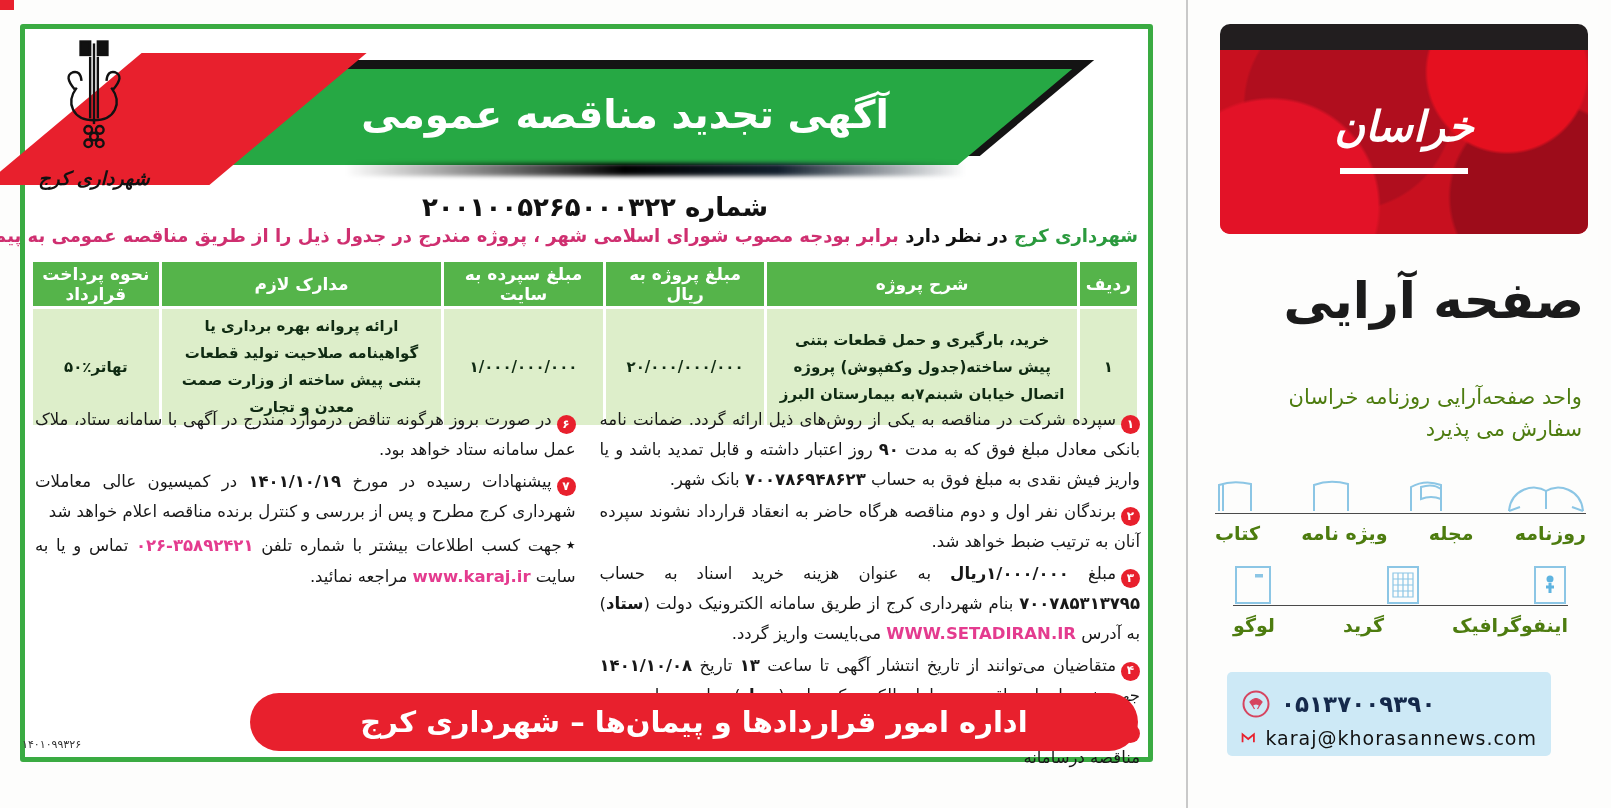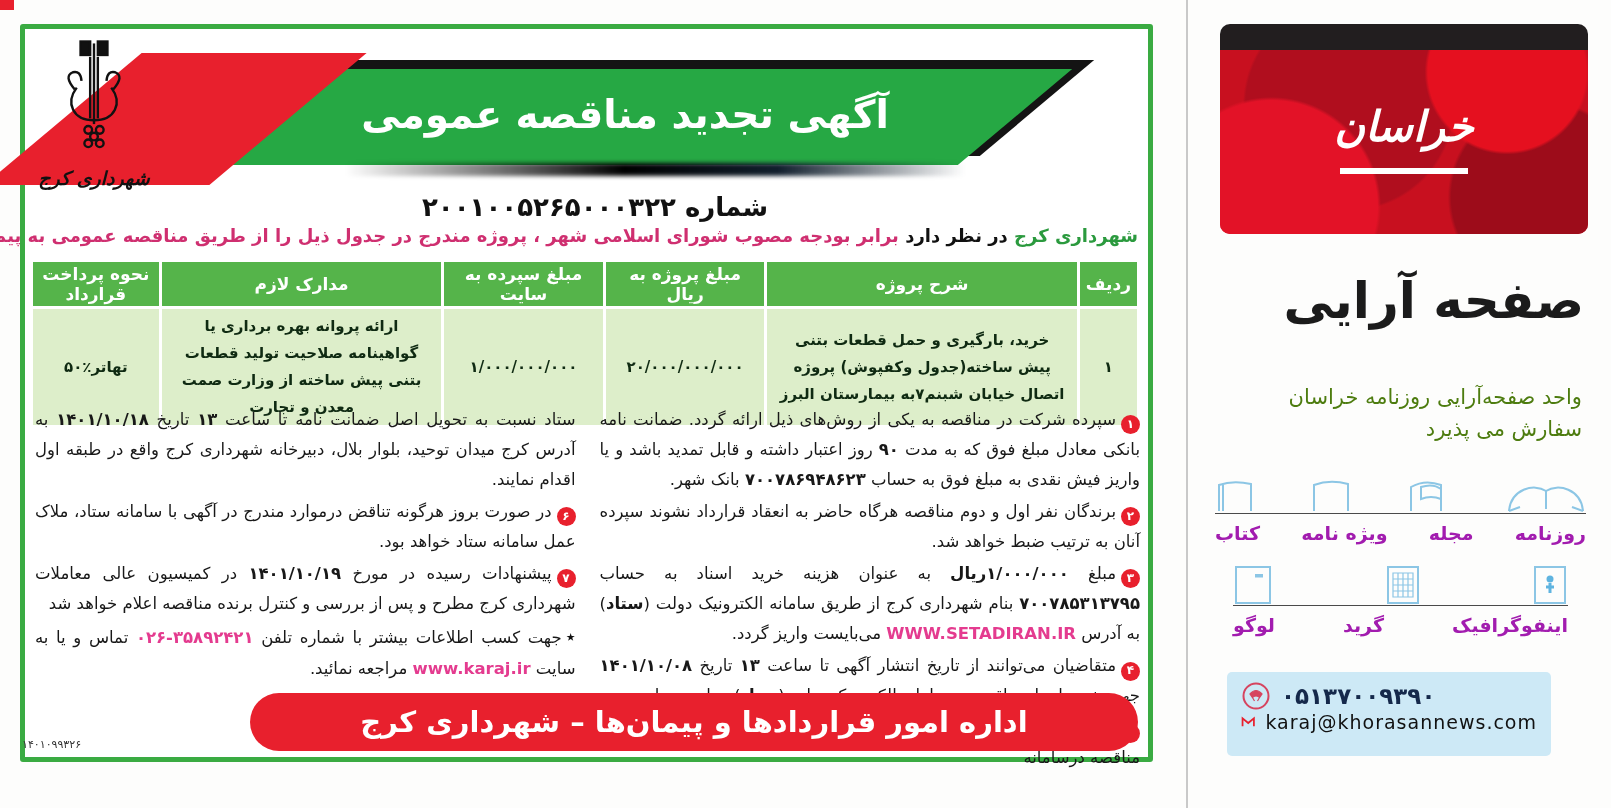--- a/index.html
+++ b/index.html
@@ -84,30 +84,30 @@
   .brand-underline { position:absolute; left:50%; transform:translateX(-50%); top:118px; width:128px; height:6px; background:#fff; }
 
   .layout-title { position:absolute; right:6px; left:6px; top:272px; text-align:right;
     font-size:50px; font-weight:600; color:#1b1b1b; letter-spacing:-1px; }
   .layout-subtitle { position:absolute; right:8px; left:6px; top:382px; text-align:right;
     font-size:21px; line-height:1.5; color:#4d7c0f; }
 
   .svc-row { position:absolute; right:4px; left:10px; }
   .svc-icons { display:flex; justify-content:space-between; align-items:flex-end; border-bottom:1.5px solid #4a4a4a; }
   .svc-labels { display:flex; justify-content:space-between; margin-top:8px; }
-  .svc-labels span { font-size:19px; font-weight:bold; color:#a21caf; text-align:center; }
+  .svc-labels span { font-size:19px; font-weight:bold; color:#4d7c0f; text-align:center; }
   .row1 { top:452px; }
   .row1 .svc-icons { height:62px; }
   .row2 { top:558px; padding:0 18px; }
   .row2 .svc-icons { height:48px; }
   .svc-icon svg { display:block; }
 
   .contact-box { position:absolute; left:22px; top:672px; width:324px; height:84px; background:#cde9f6;
     border-radius:5px; direction:ltr; padding:9px 14px; }
-  .contact-row { display:flex; align-items:center; gap:10px; }
+  .contact-row { display:flex; align-items:center; gap:10px;margin-top:8px; }
   .phone-number { font-size:23px; font-weight:bold; color:#15294b; letter-spacing:4px; direction:ltr; }
   .email-text { font-size:19px; color:#111; letter-spacing:1px; }
 </style>
 </head>
 <body>
 
 <div class="page">
 
   <div class="corner-fragment"></div>
 
@@ -174,21 +174,20 @@
 
     <div class="notes">
       <div class="notes-col" id="notes-right">
           <p class="note"><span class="bullet">۱</span><span>سپرده شرکت در مناقصه به یکی از روش‌های ذیل ارائه گردد. ضمانت نامه بانکی معادل مبلغ فوق که به مدت </span><span class="seg-bold">۹۰</span><span> روز اعتبار داشته و قابل تمدید باشد و یا واریز فیش نقدی به مبلغ فوق به حساب </span><span class="seg-bold">۷۰۰۷۸۶۹۴۸۶۲۳</span><span> بانک شهر.</span></p>
           <p class="note"><span class="bullet">۲</span><span>برندگان نفر اول و دوم مناقصه هرگاه حاضر به انعقاد قرارداد نشوند سپرده آنان به ترتیب ضبط خواهد شد.</span></p>
           <p class="note"><span class="bullet">۳</span><span>مبلغ </span><span class="seg-bold">۱/۰۰۰/۰۰۰ریال</span><span> به عنوان هزینه خرید اسناد به حساب </span><span class="seg-bold">۷۰۰۷۸۵۳۱۳۷۹۵</span><span> بنام شهرداری کرج از طریق سامانه الکترونیک دولت (</span><span class="seg-bold">ستاد</span><span>) به آدرس </span><span class="seg-link">WWW.SETADIRAN.IR</span><span> می‌بایست واریز گردد.</span></p>
           <p class="note"><span class="bullet">۴</span><span>متقاضیان می‌توانند از تاریخ انتشار آگهی تا ساعت </span><span class="seg-bold">۱۳</span><span> تاریخ </span><span class="seg-bold">۱۴۰۱/۱۰/۰۸</span><span> جهت خرید اسناد مناقصه به  سامانه الکترونیک دولت (</span><span class="seg-bold">ستاد</span><span>) مراجعه نمایند.</span></p>
           <p class="note"><span class="bullet">۵</span><span>شرکت کننده گان می بایست ضمن بارگذاری ضمانت نامه شرکت در مناقصه درسامانه</span></p>
         </div>
       <div class="notes-col" id="notes-left">
-          <p class="note"><span>ستاد  نسبت به تحویل اصل ضمانت نامه تا ساعت </span><span class="seg-bold">۱۳</span><span> تاریخ </span><span class="seg-bold">۱۴۰۱/۱۰/۱۸</span><span> به آدرس کرج میدان توحید، بلوار بلال، دبیرخانه شهرداری کرج  واقع در طبقه اول اقدام نمایند.</span></p>
           <p class="note"><span class="bullet">۶</span><span>در صورت بروز هرگونه تناقض درموارد مندرج در آگهی با سامانه ستاد، ملاک عمل سامانه ستاد خواهد بود.</span></p>
           <p class="note"><span class="bullet">۷</span><span>پیشنهادات رسیده در مورخ </span><span class="seg-bold">۱۴۰۱/۱۰/۱۹</span><span> در کمیسیون عالی معاملات شهرداری کرج مطرح و پس از بررسی و کنترل برنده مناقصه اعلام خواهد شد</span></p>
           <p class="note"><span class="star">٭</span><span>جهت کسب اطلاعات بیشتر با شماره تلفن </span><span class="seg-phone">۰۲۶-۳۵۸۹۲۴۲۱</span><span> تماس و یا به سایت </span><span class="seg-link">www.karaj.ir</span><span> مراجعه نمائید.</span></p>
         </div>
     </div>
 
     <div class="footer-pill">
       <span>اداره امور قراردادها و پیمان‌ها – شهرداری کرج</span>
     </div>
   </div>

